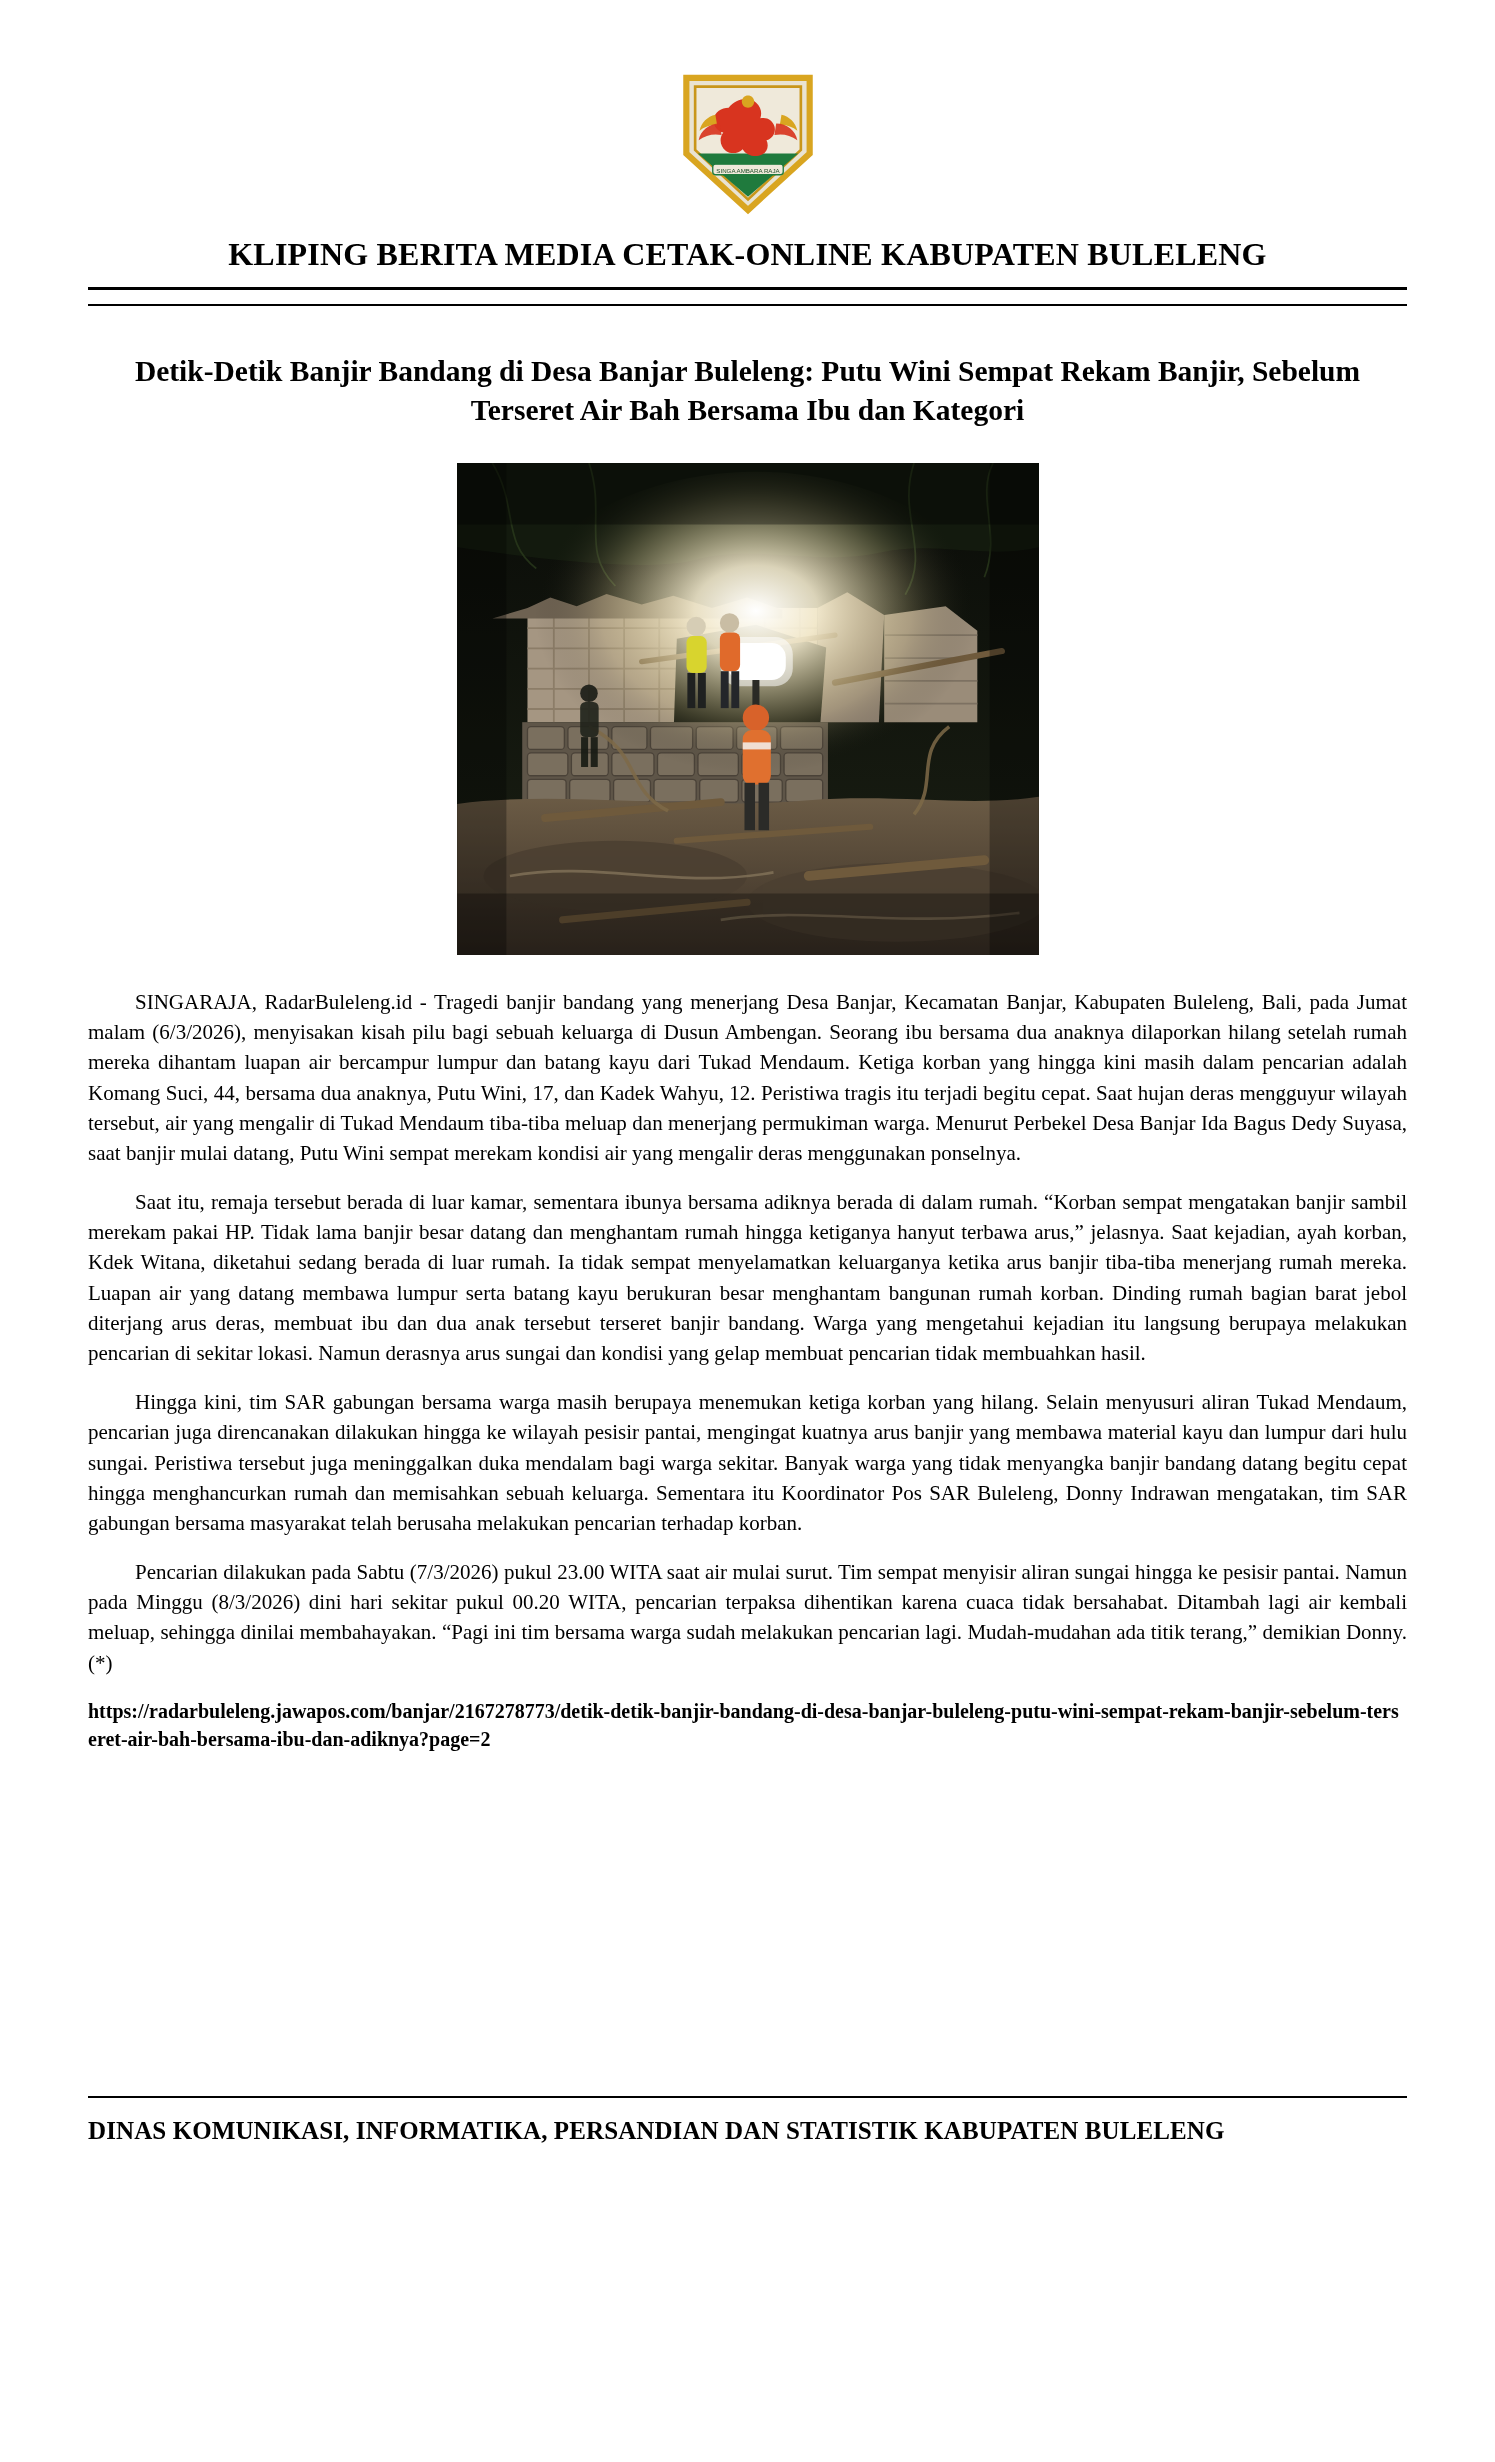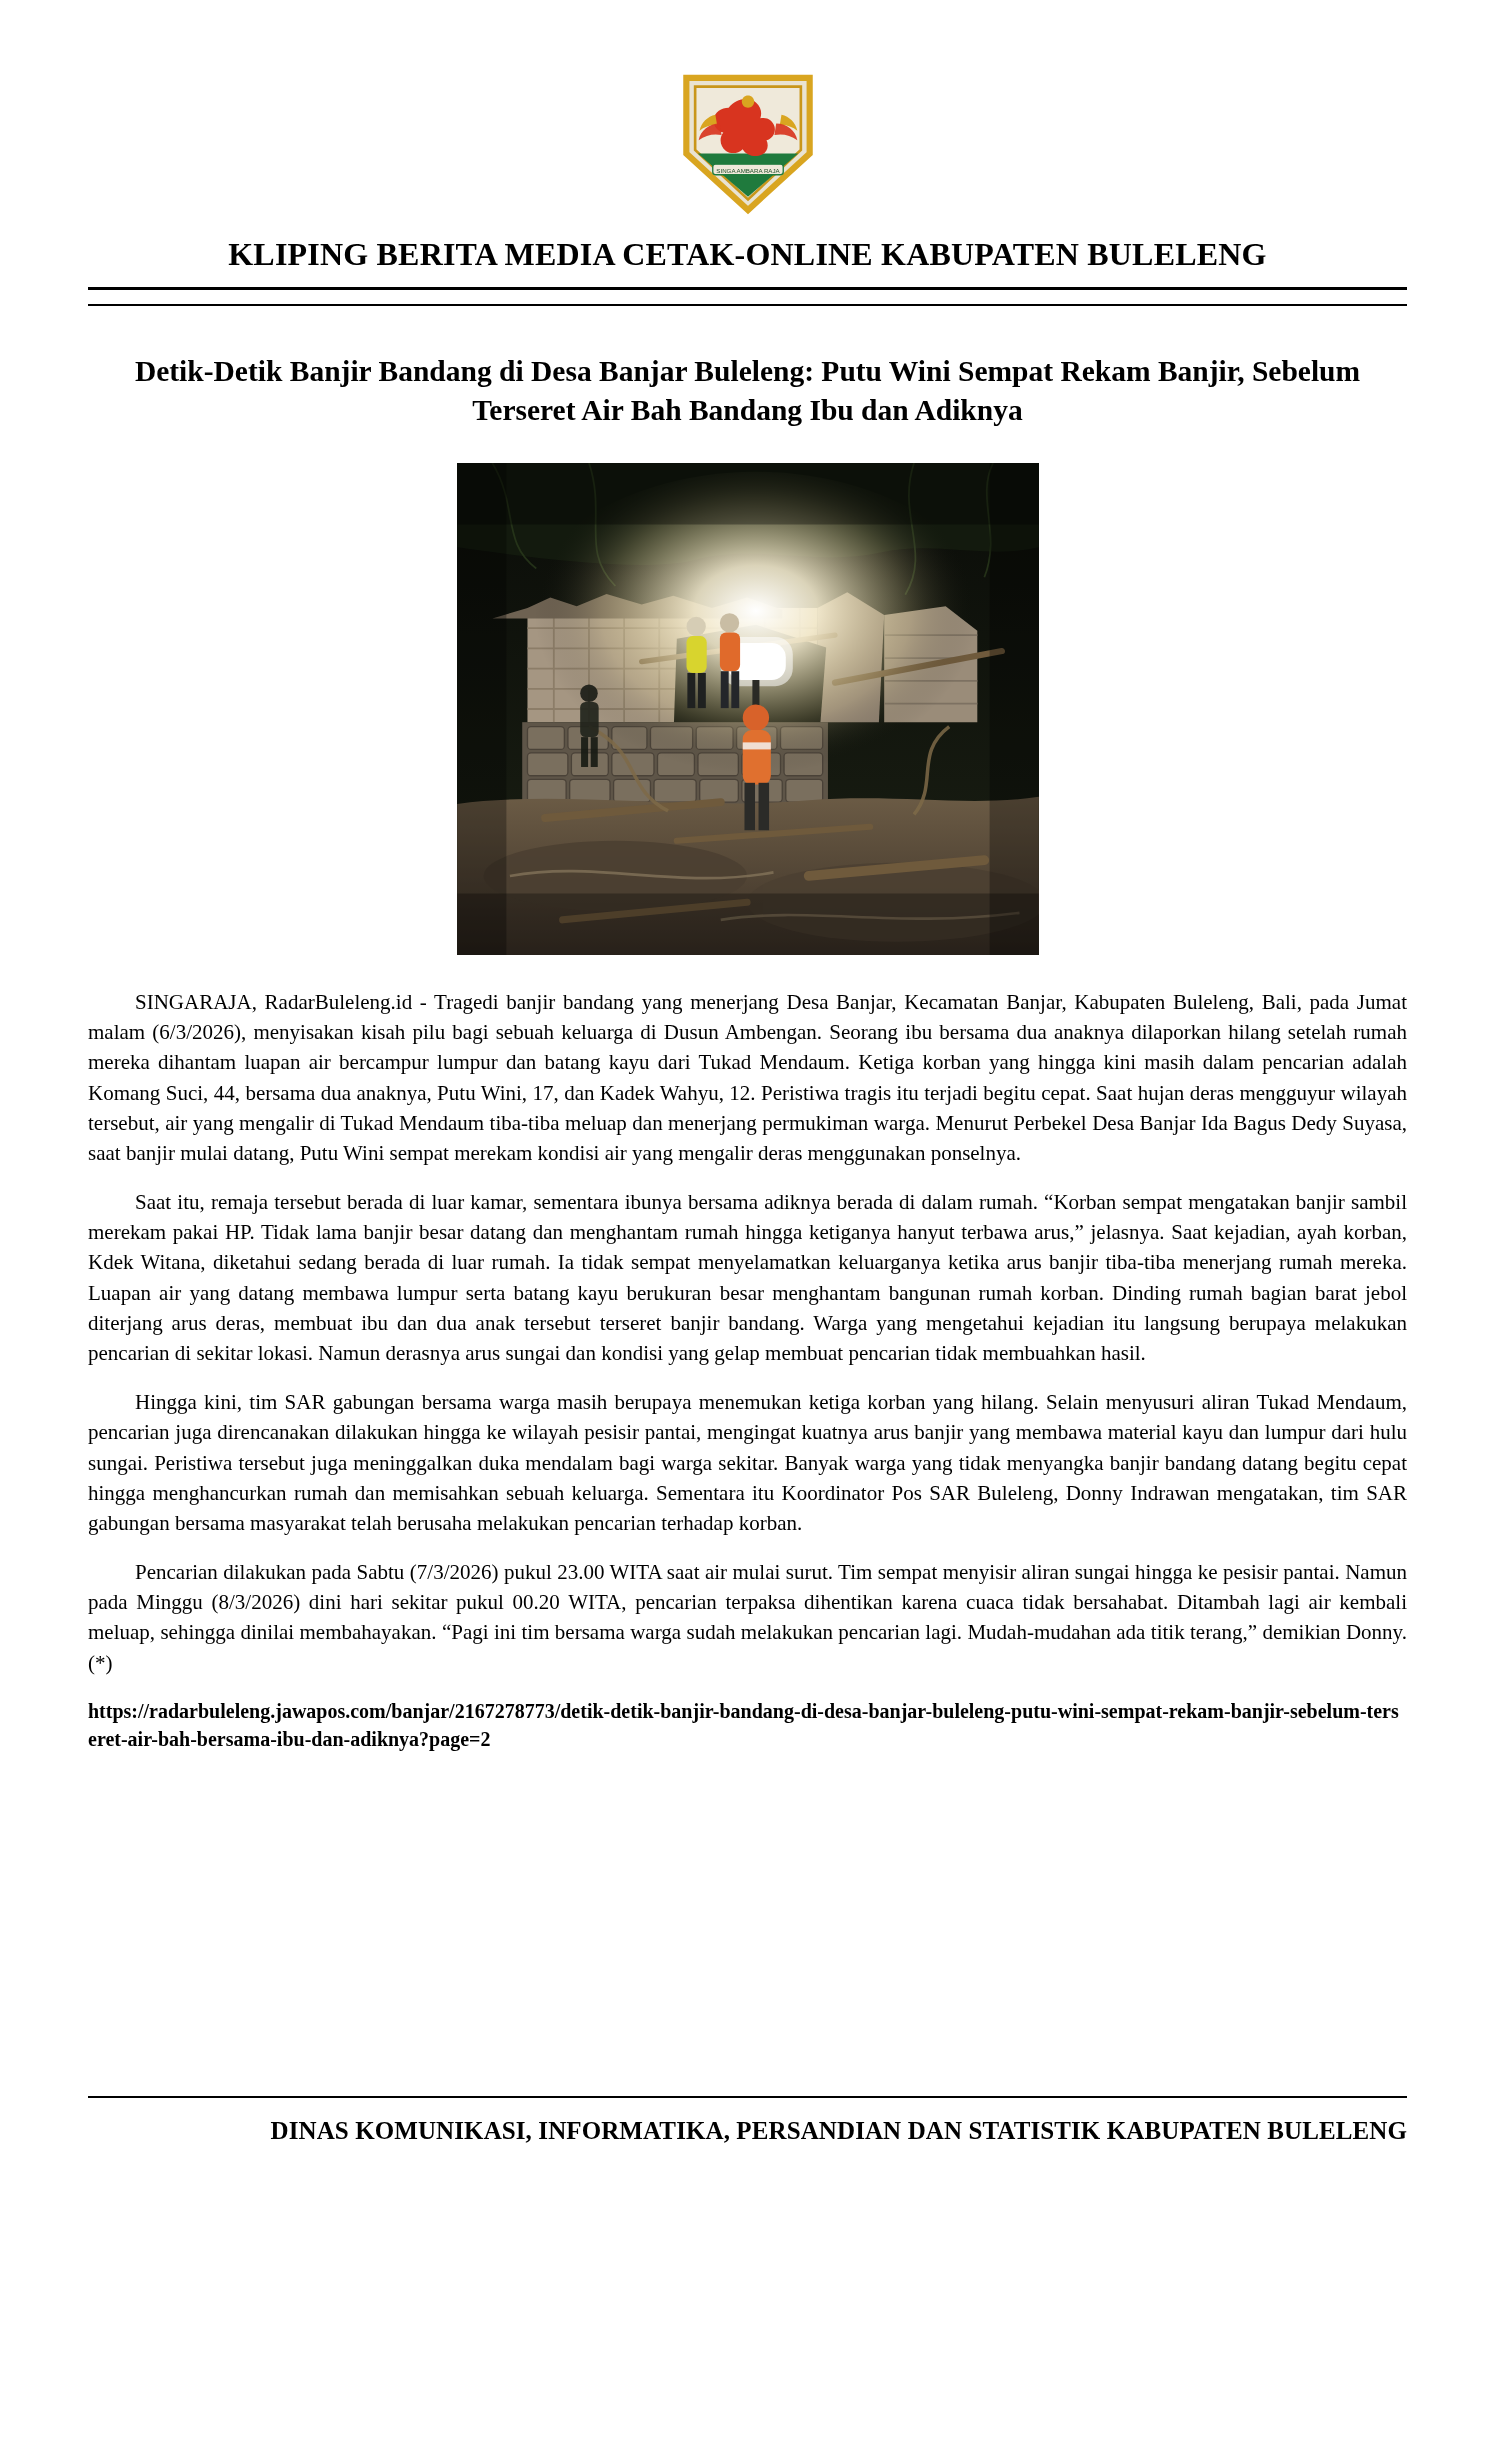--- a/index.html
+++ b/index.html
@@ -151,21 +151,21 @@
     border-bottom: 2.8px solid #000;
     margin-bottom: 19.3px;
   }
   .footer-line1 {
     text-align: center;
     font-family: "Liberation Sans", sans-serif;
     font-size: 22.4px;
     letter-spacing: 0.2px;
   }
   .footer-line2 {
-    text-align: right;
+    text-align: left;
     font-weight: bold;
     font-size: 25px;
     margin-top: 7px;
     letter-spacing: 0.1px;
   }
 </style>
 </head>
 <body>
 
 <div class="page">
@@ -204,21 +204,21 @@
 
   <table class="meta">
     <tbody>
     <tr class="meta-sep">
           <td colspan="6"></td>
         </tr>
   </tbody>
     </table>
   <div class="rule"></div>
 
-  <div class="headline">Detik-Detik Banjir Bandang di Desa Banjar Buleleng: Putu Wini Sempat Rekam Banjir, Sebelum Terseret Air Bah Bandang Ibu dan Adiknya</div>
+  <div class="headline">Detik-Detik Banjir Bandang di Desa Banjar Buleleng: Putu Wini Sempat Rekam Banjir, Sebelum Terseret Air Bah Bersama Ibu dan Kategori</div>
 
   <div class="photo-wrap">
     <div class="photo">
       <svg viewBox="0 0 662 560" width="582" height="492" aria-hidden="true">
         <defs>
           <radialGradient id="lampGlow" cx="50%" cy="36%" r="42%">
             <stop offset="0%" stop-color="#ffffff" stop-opacity="1"></stop>
             <stop offset="28%" stop-color="#fff6d8" stop-opacity="0.85"></stop>
             <stop offset="70%" stop-color="#e8d9a0" stop-opacity="0.22"></stop>
             <stop offset="100%" stop-color="#000000" stop-opacity="0"></stop>

